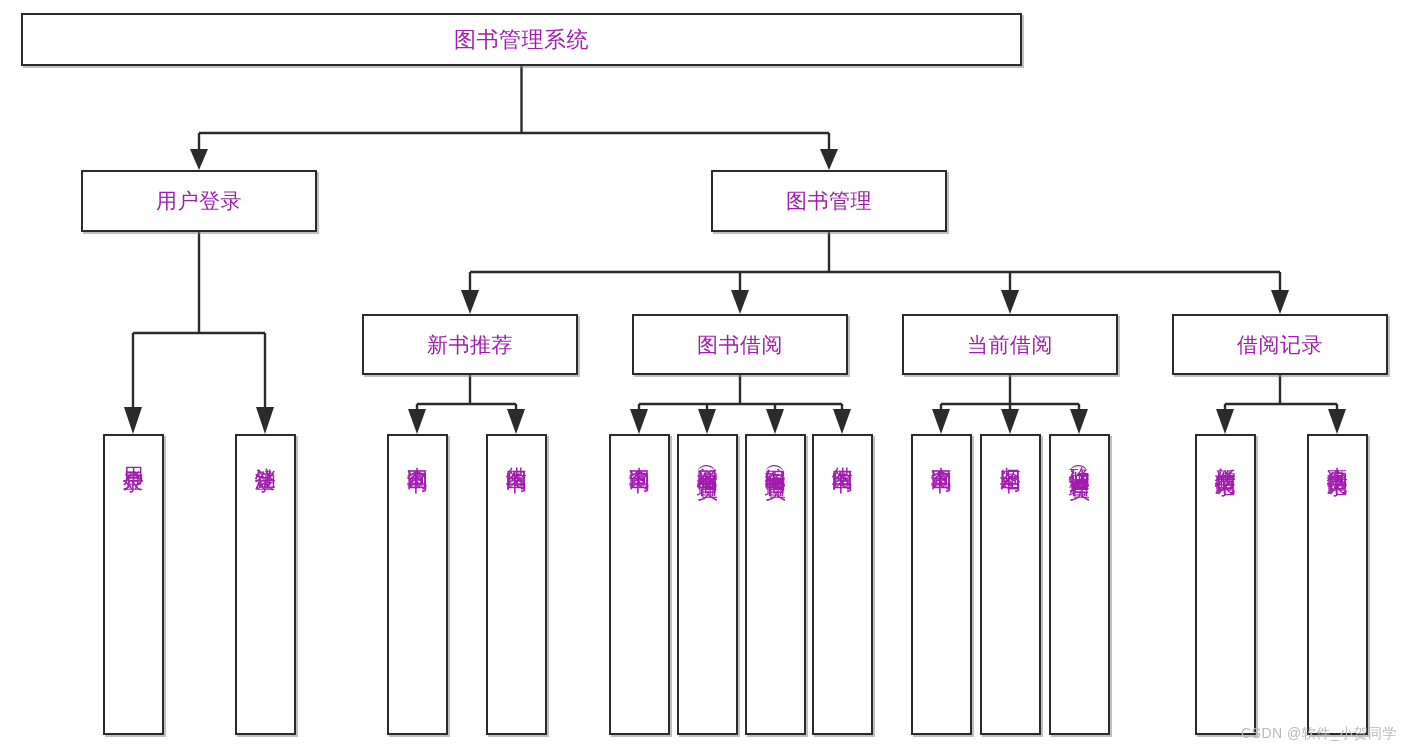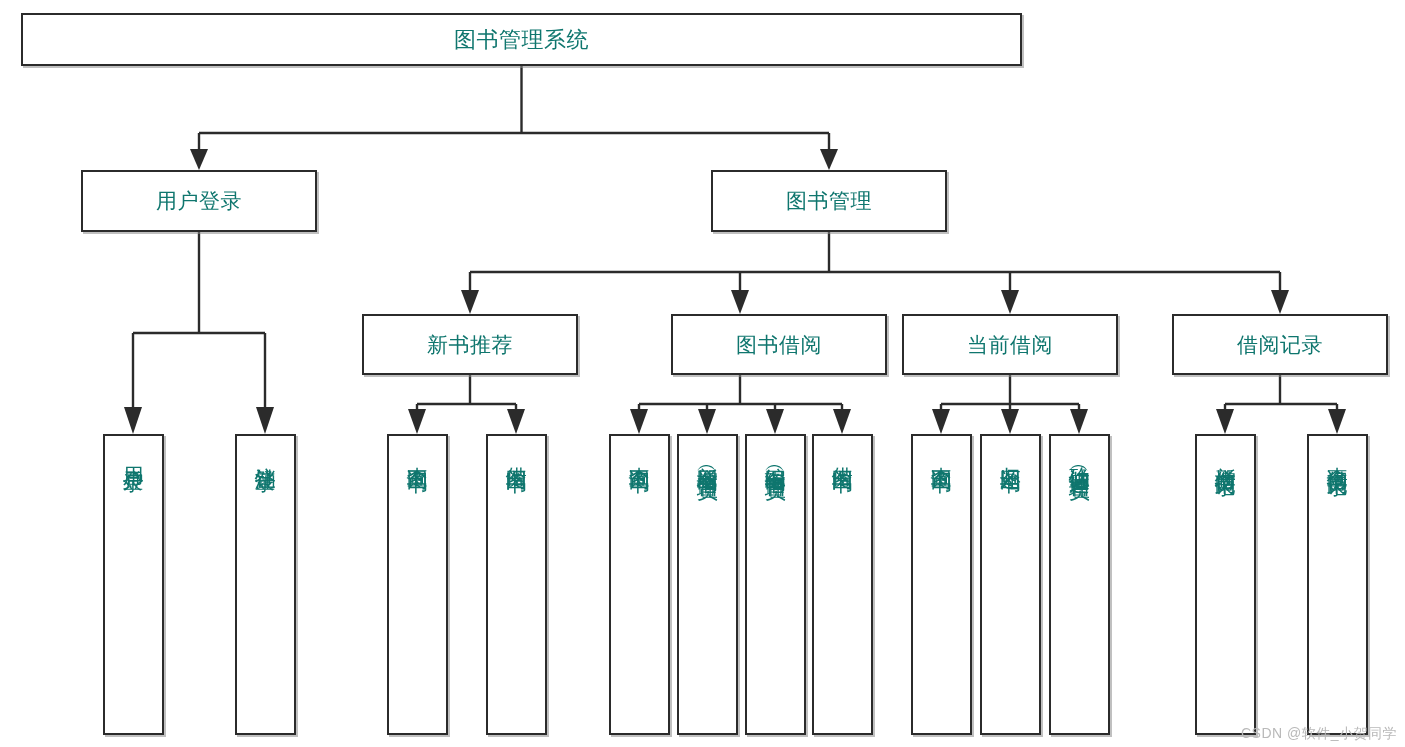--- a/index.html
+++ b/index.html
@@ -38,21 +38,21 @@
   
   .node {
     position: absolute;
     box-sizing: border-box;
     background: #ffffff;
     border: 2.6px solid #2b2b2b;
     box-shadow: 2px 2px 0 0 rgba(140,140,140,0.55);
     display: flex;
     align-items: center;
     justify-content: center;
-    color: #0f766e;
+    color: #a21caf;
   }
   .node .cap {
     display: block;
     text-align: center;
     line-height: 1.32;
     letter-spacing: 0.5px;
   }
   
   .node.h .cap {
     font-size: 21px;
@@ -162,21 +162,21 @@
   <div class="node h" style="left:81px; top:170px; width:236px; height:62px;">
     <span class="cap">用户登录</span>
   </div>
   <div class="node h" style="left:711px; top:170px; width:236px; height:62px;">
     <span class="cap">图书管理</span>
   </div>
 
   <div class="node h" style="left:362px; top:314px; width:216px; height:61px;">
     <span class="cap">新书推荐</span>
   </div>
-  <div class="node h" style="left:632px; top:314px; width:216px; height:61px;margin-left:39px;">
+  <div class="node h" style="left:632px; top:314px; width:216px; height:61px;">
     <span class="cap">图书借阅</span>
   </div>
   <div class="node h" style="left:902px; top:314px; width:216px; height:61px;">
     <span class="cap">当前借阅</span>
   </div>
   <div class="node h" style="left:1172px; top:314px; width:216px; height:61px;">
     <span class="cap">借阅记录</span>
   </div>
 
   <div class="node v" style="left:103px; top:434px; width:61px; height:301px;">

